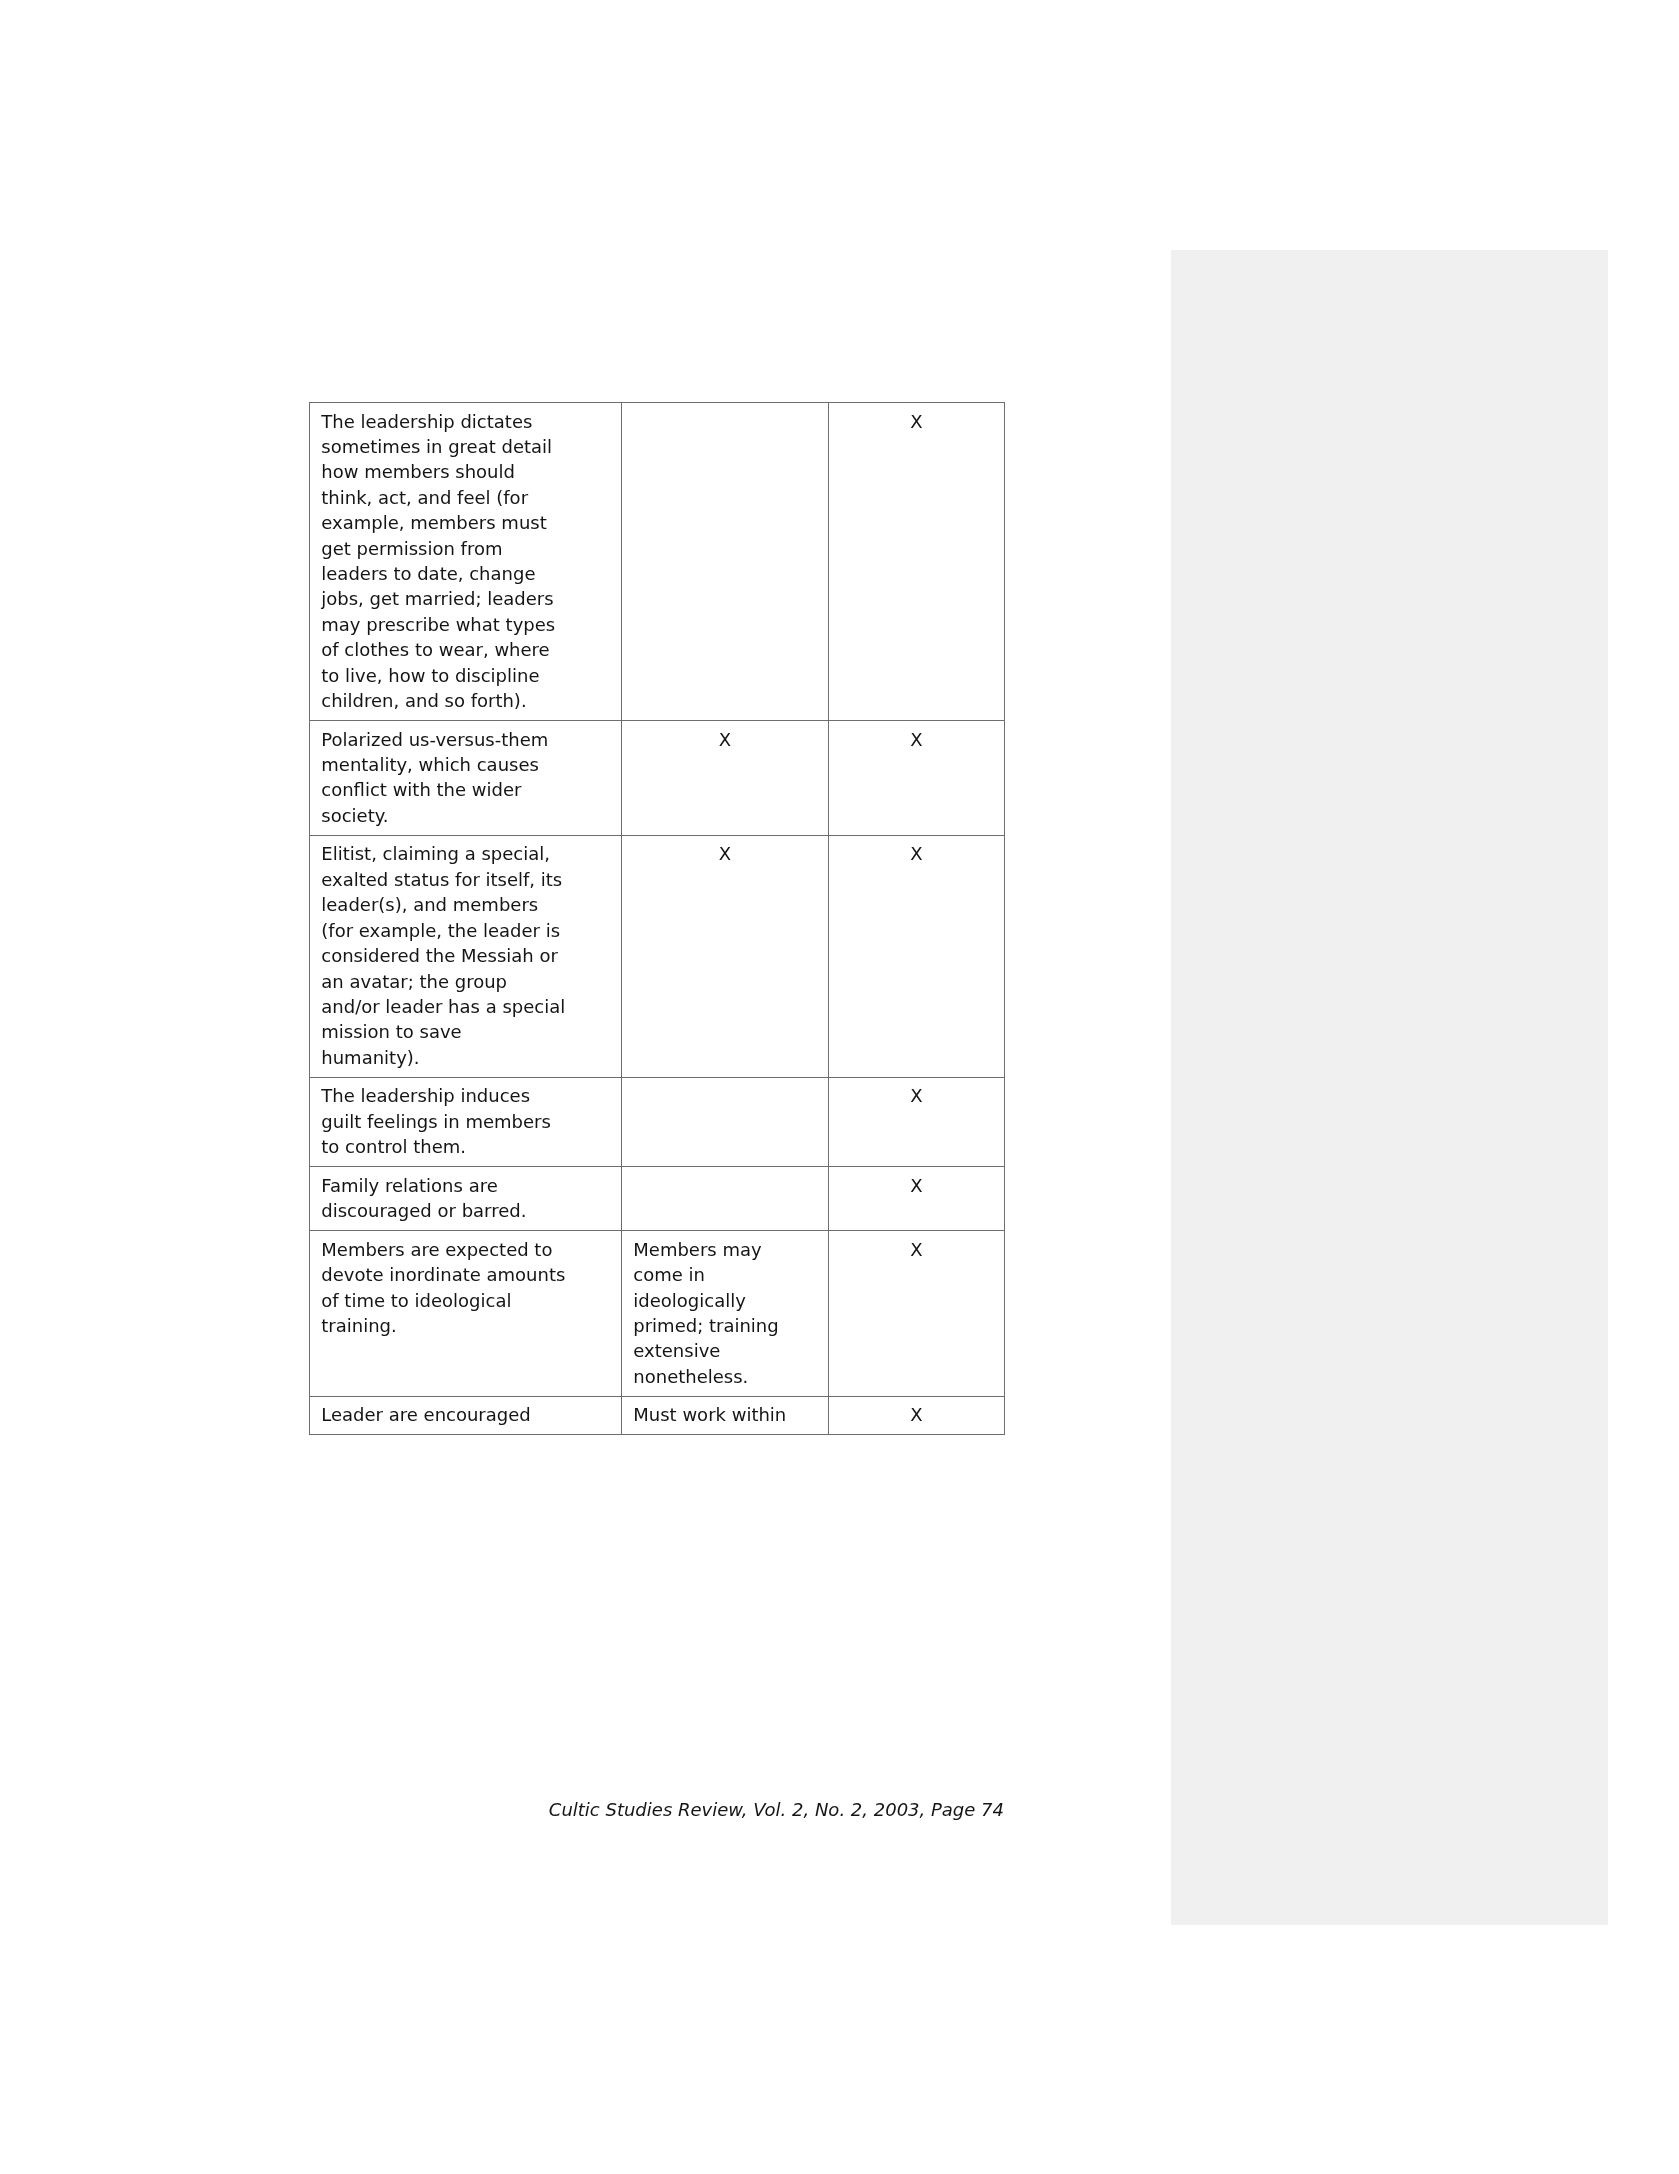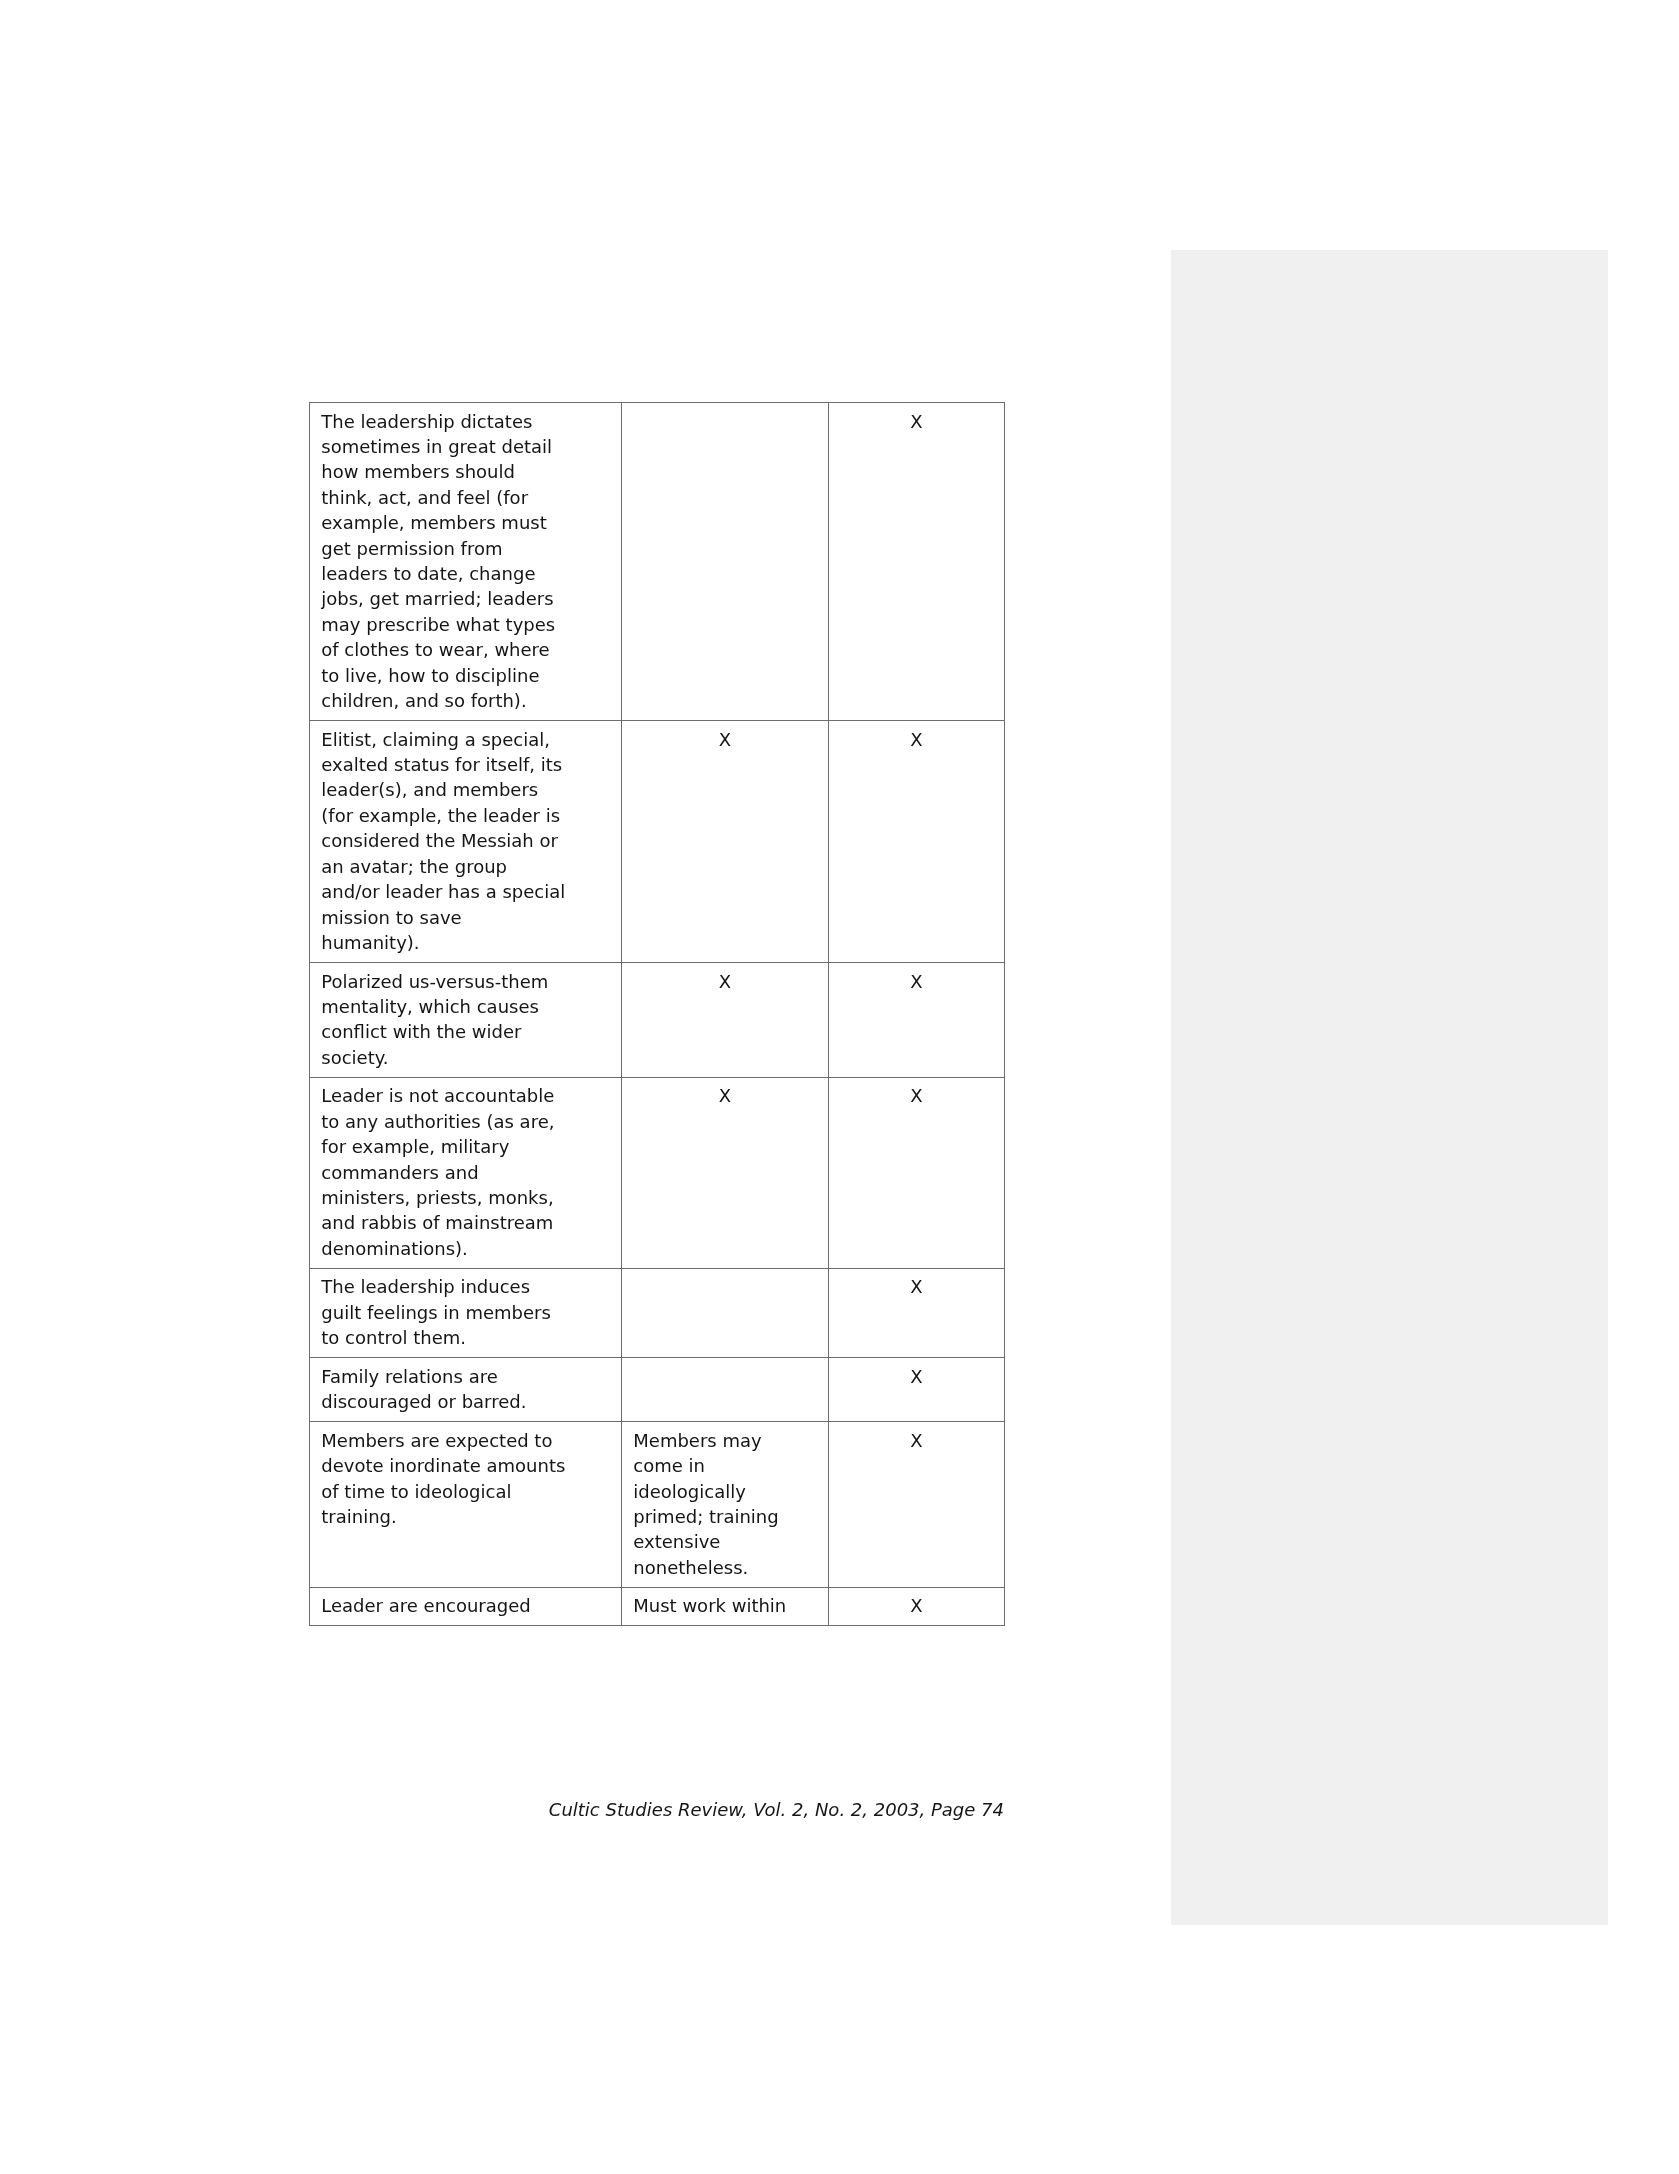--- a/index.html
+++ b/index.html
@@ -72,48 +72,37 @@
 leaders to date, change
 jobs, get married; leaders
 may prescribe what types
 of clothes to wear, where
 to live, how to discipline
 children, and so forth).</td>
         <td></td>
         <td class="mark">X</td>
       </tr>
       <tr>
+        <td>Polarized us-versus-them
+mentality, which causes
+conflict with the wider
+society.</td>
+        <td class="mark">X</td>
+        <td class="mark">X</td>
+      </tr>
+      <tr>
         <td>Elitist, claiming a special,
 exalted status for itself, its
 leader(s), and members
 (for example, the leader is
 considered the Messiah or
 an avatar; the group
 and/or leader has a special
 mission to save
 humanity).</td>
-        <td class="mark">X</td>
-        <td class="mark">X</td>
-      </tr>
-      <tr>
-        <td>Polarized us-versus-them
-mentality, which causes
-conflict with the wider
-society.</td>
-        <td class="mark">X</td>
-        <td class="mark">X</td>
-      </tr>
-      <tr>
-        <td>Leader is not accountable
-to any authorities (as are,
-for example, military
-commanders and
-ministers, priests, monks,
-and rabbis of mainstream
-denominations).</td>
         <td class="mark">X</td>
         <td class="mark">X</td>
       </tr>
       <tr>
         <td>The leadership induces
 guilt feelings in members
 to control them.</td>
         <td></td>
         <td class="mark">X</td>
       </tr>

